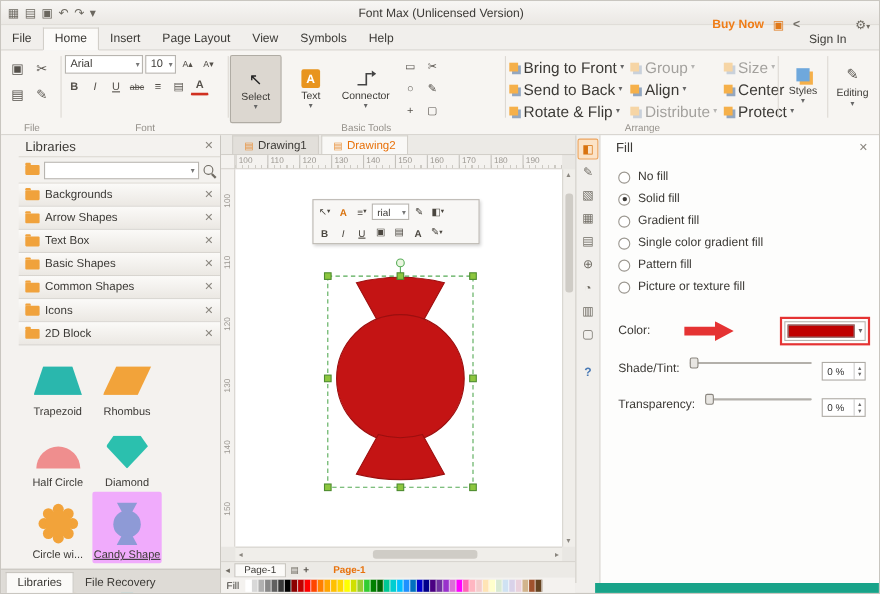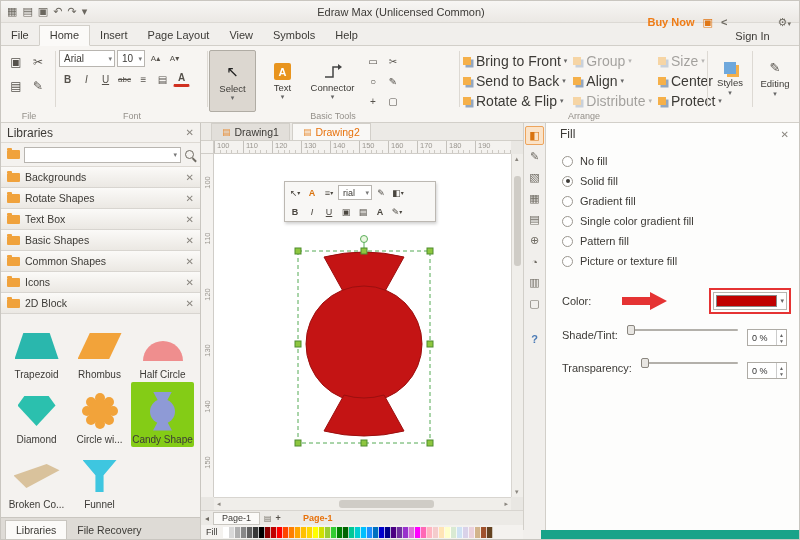--- a/index.html
+++ b/index.html
@@ -53,35 +53,35 @@
   .layers { width:8px; height:8px; background:#f5b04a; box-shadow:2.5px 2.5px 0 #93a7c0; margin-right:5px; flex:none; }
   .arr-label { font-size:14px; color:#3c3a36; white-space:nowrap; }
   .arr-arrow { font-size:7px; color:#666; margin-left:3px; }
   
   .stack-btn { position:absolute; width:42px; height:64px; display:flex; flex-direction:column; align-items:center; justify-content:center; gap:3px; cursor:default; }
   #g-styles { left:708px; } #g-editing { left:753px; }
   .styles-icon { width:12px; height:12px; background:#6fa8dc; box-shadow:3px 3px 0 #f5b04a; }
   .stack-label { font-size:9.5px; color:#3c3a36; }
 
   
-  #leftpanel { position:absolute; left:0; top:122px; width:200px; bottom:0; background:#f4f2ef; border-right:1px solid #c9c6c0; }
+  #leftpanel { position:absolute; left:0; top:122px; width:200px; bottom:0; background:#f4f2ef; border-right:1px solid #c9c6c0;padding-left:16px; }
   .lp-header { height:20px; display:flex; align-items:center; padding:0 6px; border-bottom:1px solid #ddd9d3; font-size:12px; color:#3c3a36; }
   .x-btn { margin-left:auto; color:#8a867f; font-size:10px; cursor:default; }
   .lp-search { height:24px; display:flex; align-items:center; gap:4px; padding:0 6px; border-bottom:1px solid #ddd9d3; }
   .folder { width:13px; height:9px; background:#f0a23c; border-radius:1px; position:relative; flex:none; }
   .folder::before { content:""; position:absolute; top:-2px; left:0; width:5px; height:2px; background:#f0a23c; border-radius:1px 1px 0 0; }
   .search-combo { flex:1; height:16px; background:#fff; border:1px solid #b8b5b0; display:flex; align-items:center; justify-content:flex-end; padding-right:3px; }
   .search-combo .caret { font-size:7px; color:#777; }
   .mag { width:9px; height:9px; border:1.5px solid #6f6b63; border-radius:50%; position:relative; flex:none; }
   .mag::after { content:""; position:absolute; width:5px; height:1.5px; background:#6f6b63; transform:rotate(45deg); right:-4px; bottom:-2px; }
   .lib-sec { height:21px; display:flex; align-items:center; gap:5px; padding:0 6px; background:linear-gradient(#fbfaf8,#ebe8e3); border-bottom:1px solid #d8d5d0; cursor:default; }
   .lib-sec-label { font-size:10.5px; color:#3c3a36; }
   #shape-grid { display:flex; flex-wrap:wrap; padding:3px 4px; }
   .shape-cell { width:63px; height:65px; display:flex; flex-direction:column; align-items:center; justify-content:flex-end; padding-bottom:2px; border-radius:2px; cursor:default; }
-  .shape-cell.selected { background:#84cc16; }
+  .shape-cell.selected { background:#f0abfc;text-decoration:underline; }
   .shape-vis { height:46px; display:flex; align-items:center; justify-content:center; }
   .shape-label { font-size:10px; color:#3c3a36; white-space:nowrap; }
   .shape-trapezoid { width:44px; height:26px; background:currentColor; clip-path:polygon(20% 0,80% 0,100% 100%,0 100%); }
   .shape-rhombus { width:44px; height:26px; background:currentColor; clip-path:polygon(28% 0,100% 0,72% 100%,0 100%); }
   .shape-half-circle { width:40px; height:20px; background:currentColor; border-radius:40px 40px 0 0; margin-top:10px; }
   .shape-diamond { width:38px; height:30px; background:currentColor; clip-path:polygon(18% 0,82% 0,100% 32%,50% 100%,0 32%); }
   .shape-scalloped { width:24px; height:24px; border-radius:50%; background:currentColor;
     box-shadow:0 -13px 0 -7px currentColor,0 13px 0 -7px currentColor,-13px 0 0 -7px currentColor,13px 0 0 -7px currentColor,
     -9px -9px 0 -7px currentColor,9px -9px 0 -7px currentColor,-9px 9px 0 -7px currentColor,9px 9px 0 -7px currentColor; }
   .shape-candy { width:25px; height:25px; border-radius:50%; background:currentColor; position:relative; }
@@ -163,21 +163,21 @@
 </style>
 </head>
 <body>
 
 <div id="app">
 
   <div id="titlebar">
     <span>
       
     <span class="qa-icon">▦</span><span class="qa-icon">▤</span><span class="qa-icon">▣</span><span class="qa-icon">↶</span><span class="qa-icon">↷</span><span class="qa-icon">▾</span></span>
-    <span id="window-title">Edraw Max (Unlicensed Common)</span>
+    <span id="window-title">Font Max (Unlicensed Version)</span>
   </div>
 
   <div id="tabrow">
     <span style="display:flex;align-items:flex-end;">
 
     <span class="tab">File</span>
         <span class="tab active">Home</span>
         <span class="tab">Insert</span>
         <span class="tab">Page Layout</span>
         <span class="tab">View</span>
@@ -197,21 +197,21 @@
     <div id="g-file" class="g">
 
     <span class="mini-btn">▣</span>
         <span class="mini-btn">✂</span>
         <span class="mini-btn">▤</span>
         <span class="mini-btn">✎</span>
       </div>
 
     <div id="g-font" class="g">
       <div class="font-row">
-        <span class="combo" style="width:56px">
+        <span class="combo" style="width:71px">
             <span>Arial</span>
             <span class="caret">▾</span>
           </span>
         <span class="combo" style="width:28px">
             <span>10</span>
             <span class="caret">▾</span>
           </span>
         <span class="mini-btn" style="font-size:8px">A▴</span>
         <span class="mini-btn" style="font-size:8px">A▾</span>
       </div>
@@ -351,21 +351,21 @@
     </div>
     <div>
 
     <div class="lib-sec">
           <span class="folder"></span>
           <span class="lib-sec-label">Backgrounds</span>
           <span class="x-btn">✕</span>
         </div>
         <div class="lib-sec">
           <span class="folder"></span>
-          <span class="lib-sec-label">Rotate Shapes</span>
+          <span class="lib-sec-label">Arrow Shapes</span>
           <span class="x-btn">✕</span>
         </div>
         <div class="lib-sec">
           <span class="folder"></span>
           <span class="lib-sec-label">Text Box</span>
           <span class="x-btn">✕</span>
         </div>
         <div class="lib-sec">
           <span class="folder"></span>
           <span class="lib-sec-label">Basic Shapes</span>

